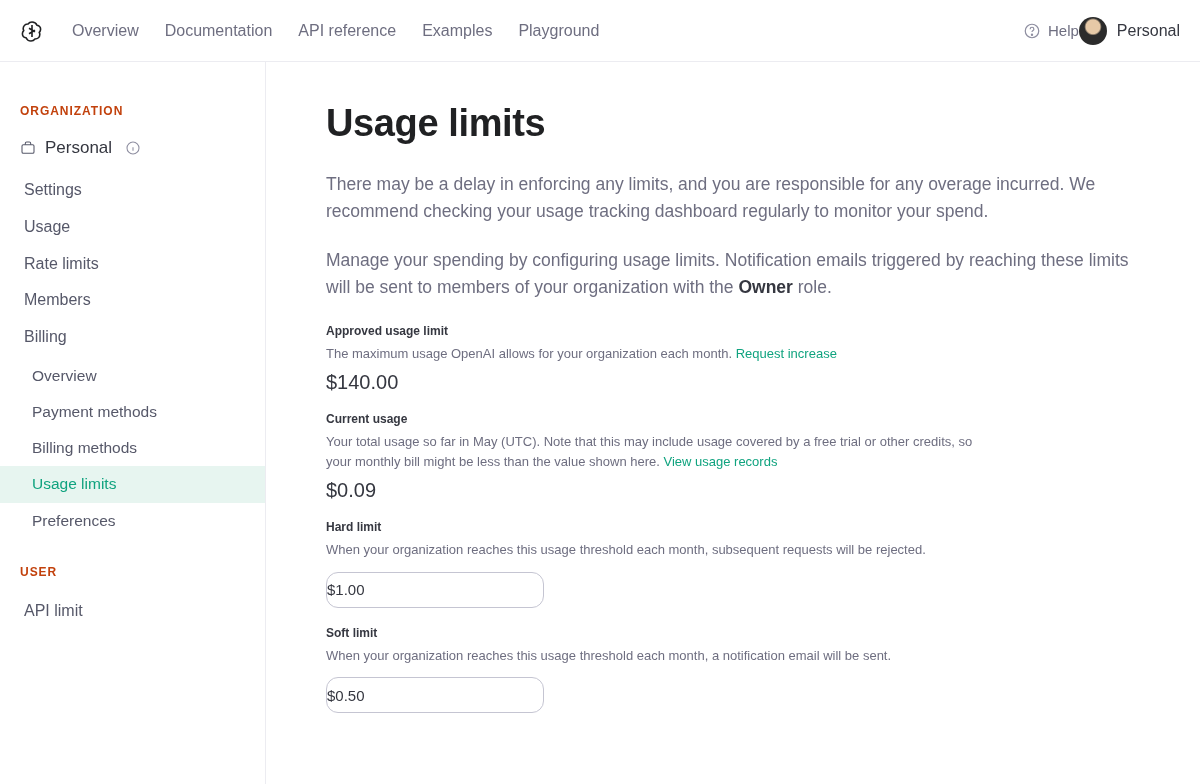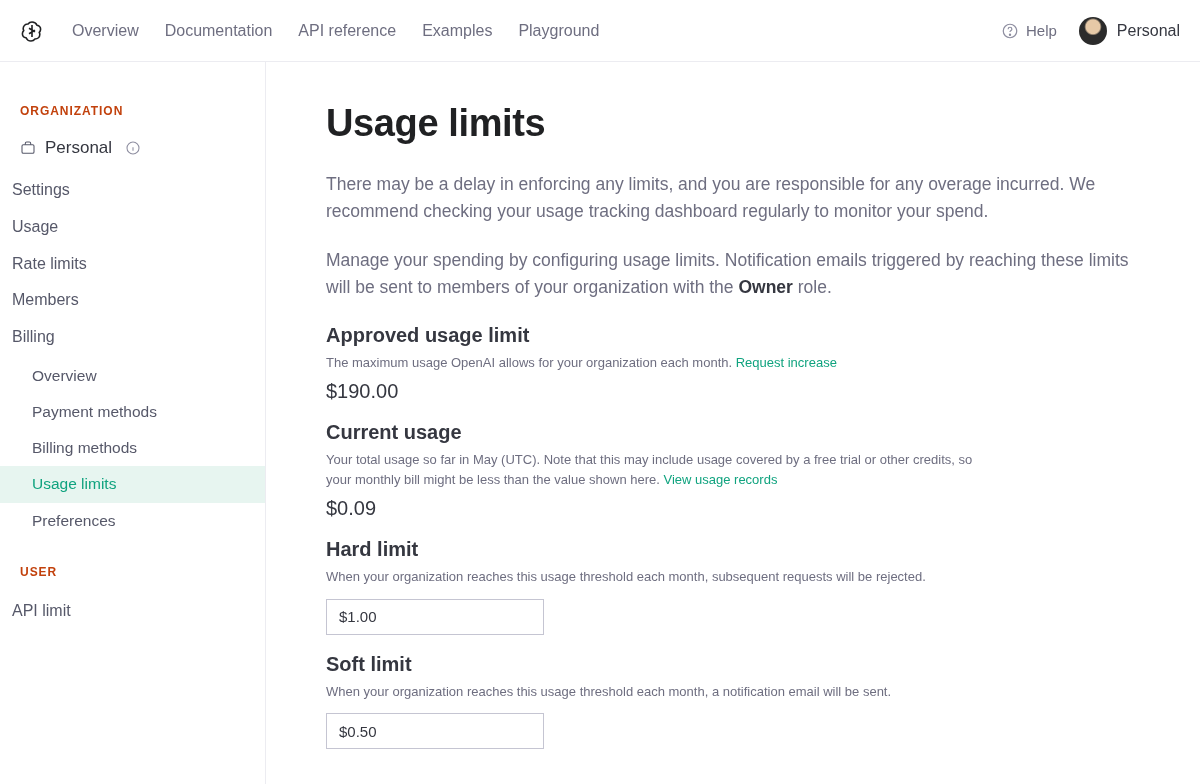--- a/index.html
+++ b/index.html
@@ -28,21 +28,20 @@
   }
   .topnav a {
     color: #6e6e80;
     text-decoration: none;
     font-size: 16px;
     cursor: pointer;
   }
   .topright {
     display: flex;
     align-items: center;
-    gap: 22px;
   }
   .help {
     display: flex;
     align-items: center;
     gap: 7px;
     color: #6e6e80;
     cursor: pointer;
   }
   .account {
     display: flex;
@@ -76,21 +75,21 @@
   .org-row {
     display: flex;
     align-items: center;
     gap: 9px;
     padding: 6px 20px 14px 20px;
     color: #353740;
     font-size: 17px;
   }
   .nav-item {
     display: block;
-    padding: 8px 12px;
+    padding: 8px 24px;
     color: #565869;
     font-size: 16px;
     text-decoration: none;
     cursor: pointer;
     line-height: 1.3;
   }
   .subnav {
     margin-top: 2px;
   }
   .subnav .nav-item {
@@ -120,21 +119,21 @@
   .intro {
     font-size: 17.5px;
     color: #6e6e80;
     line-height: 1.55;
     margin-bottom: 22px;
   }
   .intro strong { color: #353740; font-weight: 600; }
 
   .block { margin-top: 18px; }
   .block-title {
-    font-size: 20px;
+    font-size: 12px;
     font-weight: 600;
     color: #353740;
     margin-bottom: 6px;
   }
   .block-desc {
     font-size: 13px;
     color: #6e6e80;
     line-height: 1.5;
     margin-bottom: 8px;
     max-width: 650px;
@@ -146,22 +145,22 @@
   }
   .link {
     color: #10a37f;
     text-decoration: none;
     cursor: pointer;
   }
   input.money {
     width: 218px;
     height: 36px;
     border: 1px solid #c5c5d2;
-    border-radius: 0;
-    padding: 0 12px;
+    border-radius: 12px;
+    padding: 0 0;
     font-size: 15px;
     color: #353740;
     margin-top: 4px;
   }
   svg { display: block; }
 </style>
 </head>
 <body>
 
 <div class="topbar">
@@ -241,21 +240,21 @@
     <p class="intro">There may be a delay in enforcing any limits, and you are responsible for any overage incurred. We recommend checking your usage tracking dashboard regularly to monitor your spend.</p>
     <p class="intro">
       <span>Manage your spending by configuring usage limits. Notification emails triggered by reaching these limits will be sent to members of your organization with the </span><strong>Owner</strong><span> role.</span>
     </p>
 
     <div class="block">
       <div class="block-title">Approved usage limit</div>
       <div class="block-desc">
         <span>The maximum usage OpenAI allows for your organization each month. </span><a class="link">Request increase</a>
       </div>
-      <div class="block-value">$190.00</div>
+      <div class="block-value">$140.00</div>
     </div>
 
     <div class="block">
       <div class="block-title">Current usage</div>
       <div class="block-desc">
         <span>Your total usage so far in May (UTC). Note that this may include usage covered by a free trial or other credits, so your monthly bill might be less than the value shown here. </span><a class="link">View usage records</a>
       </div>
       <div class="block-value">$0.09</div>
     </div>
 

